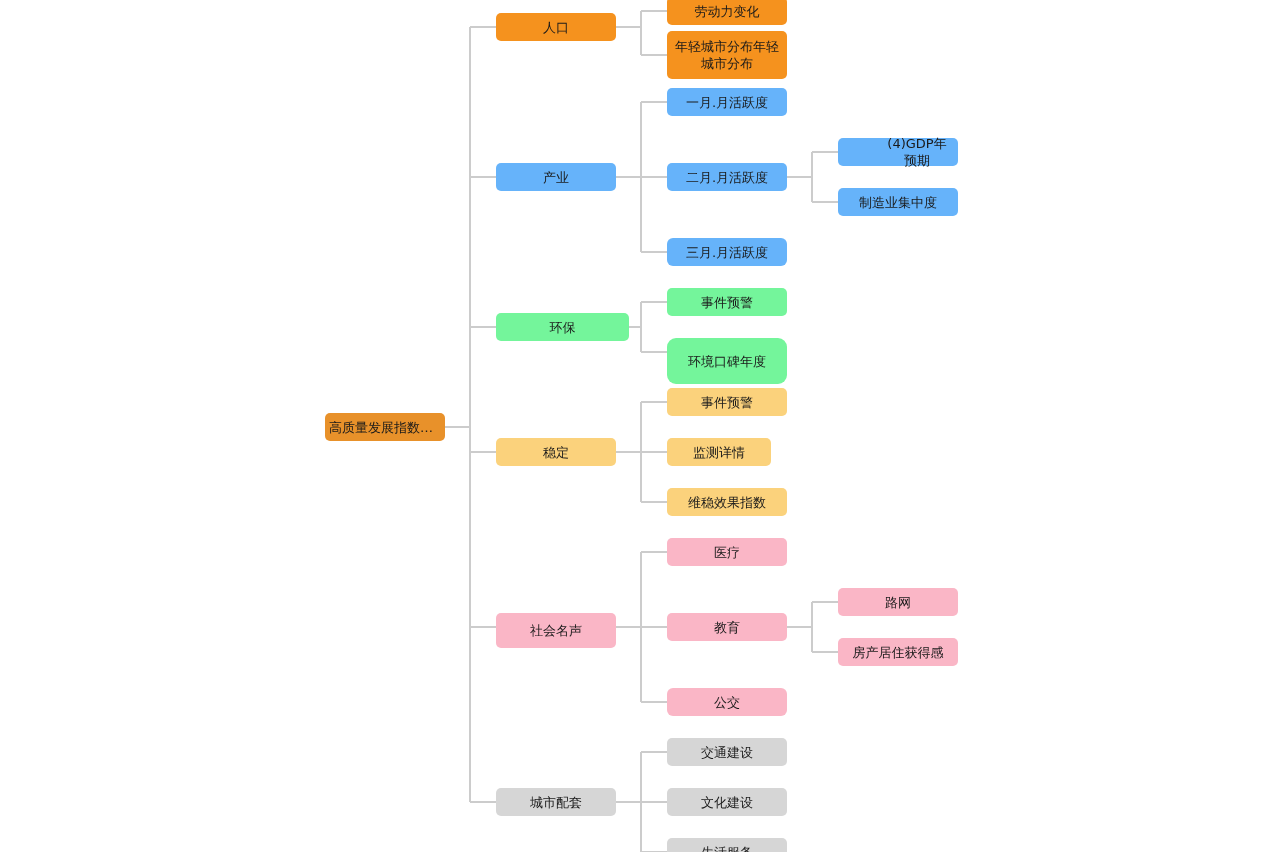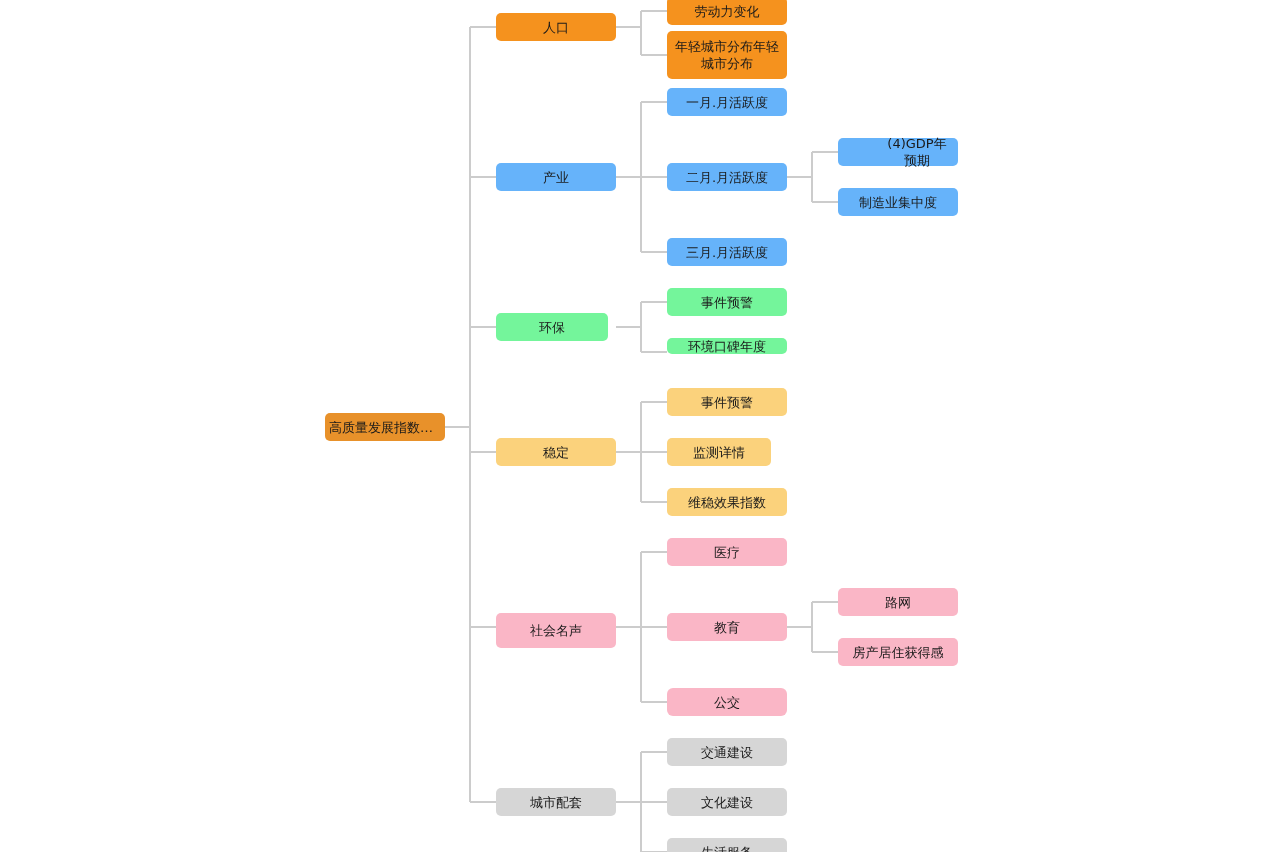--- a/index.html
+++ b/index.html
@@ -132,30 +132,30 @@
       </div>
       <div class="node level-2" style="left: 667px; top: 163px; width: 120px; height: 28px; background: rgb(102, 179, 250);">
         <span class="node-label">二月.月活跃度</span>
       </div>
       <div class="node level-3" style="left: 838px; top: 138px; width: 120px; height: 28px; background: rgb(102, 179, 250); padding-left: 44px;">
         <span class="node-label">(4)GDP年预期</span>
       </div>
       <div class="node level-3" style="left: 838px; top: 188px; width: 120px; height: 28px; background: rgb(102, 179, 250);">
         <span class="node-label">制造业集中度</span>
       </div>
-      <div class="node level-2" style="left: 667px; top: 238px; width: 120px; height: 28px; background: rgb(102, 179, 250);">
+      <div class="node level-2" style="left: 667px; top: 238px; width: 120px; height: 28px; background: rgb(102, 179, 250); border-radius: 6px;">
         <span class="node-label">三月.月活跃度</span>
       </div>
-      <div class="node level-1" style="left: 496px; top: 313px; width: 112px; height: 28px; background: rgb(116, 245, 155);">
+      <div class="node level-1" style="left: 496px; top: 313px; width: 133px; height: 28px; background: rgb(116, 245, 155);">
         <span class="node-label">环保</span>
       </div>
       <div class="node level-2" style="left: 667px; top: 288px; width: 120px; height: 28px; background: rgb(116, 245, 155);">
         <span class="node-label">事件预警</span>
       </div>
-      <div class="node level-2" style="left: 667px; top: 338px; width: 120px; height: 16px; background: rgb(116, 245, 155);">
+      <div class="node level-2" style="left: 667px; top: 338px; width: 120px; height: 46px; background: rgb(116, 245, 155); border-radius: 9px;">
         <span class="node-label">环境口碑年度</span>
       </div>
       <div class="node level-1" style="left: 496px; top: 438px; width: 120px; height: 28px; background: rgb(251, 210, 124);">
         <span class="node-label">稳定</span>
       </div>
       <div class="node level-2" style="left: 667px; top: 388px; width: 120px; height: 28px; background: rgb(251, 210, 124);">
         <span class="node-label">事件预警</span>
       </div>
       <div class="node level-2" style="left: 667px; top: 438px; width: 104px; height: 28px; background: rgb(251, 210, 124);">
         <span class="node-label">监测详情</span>

